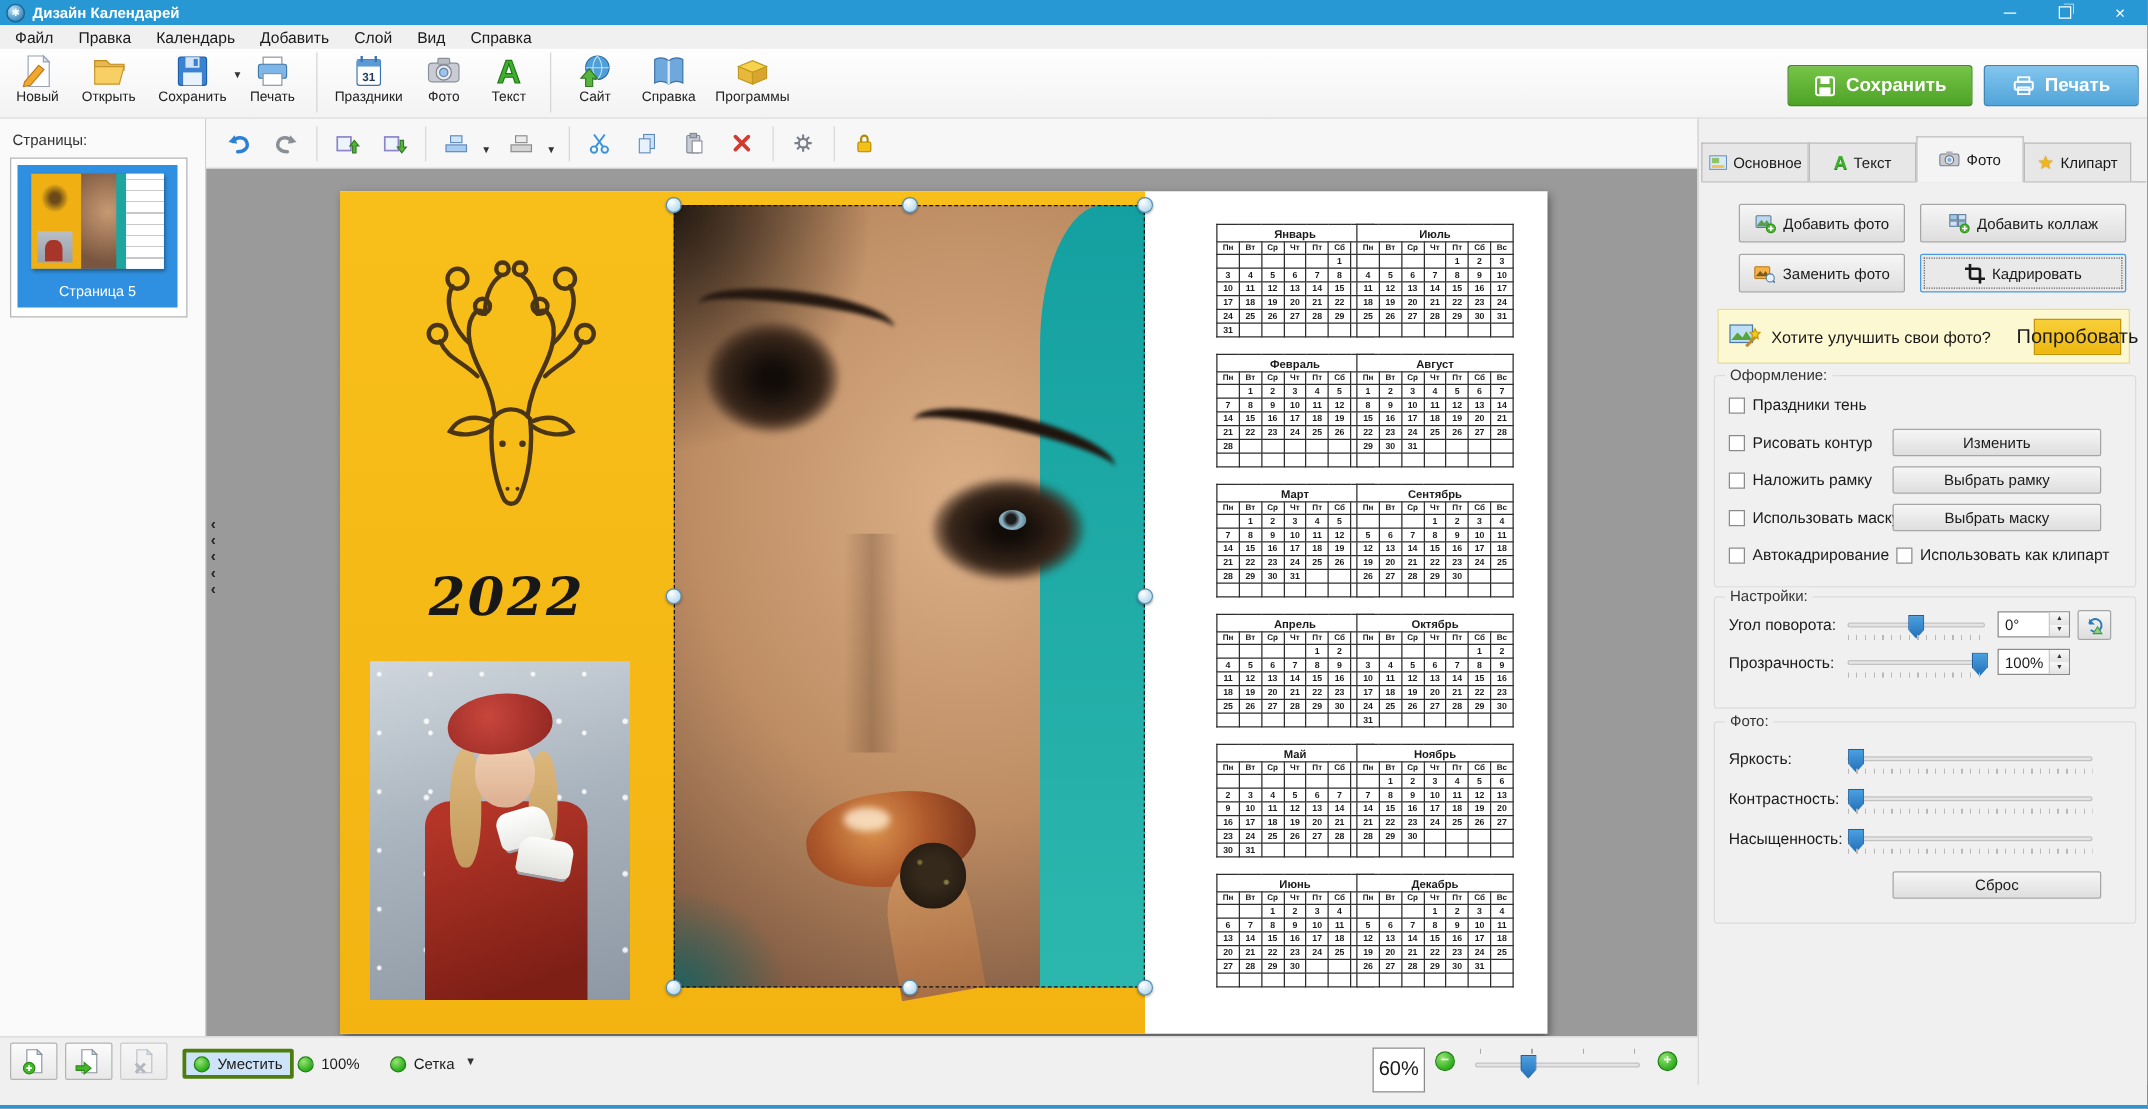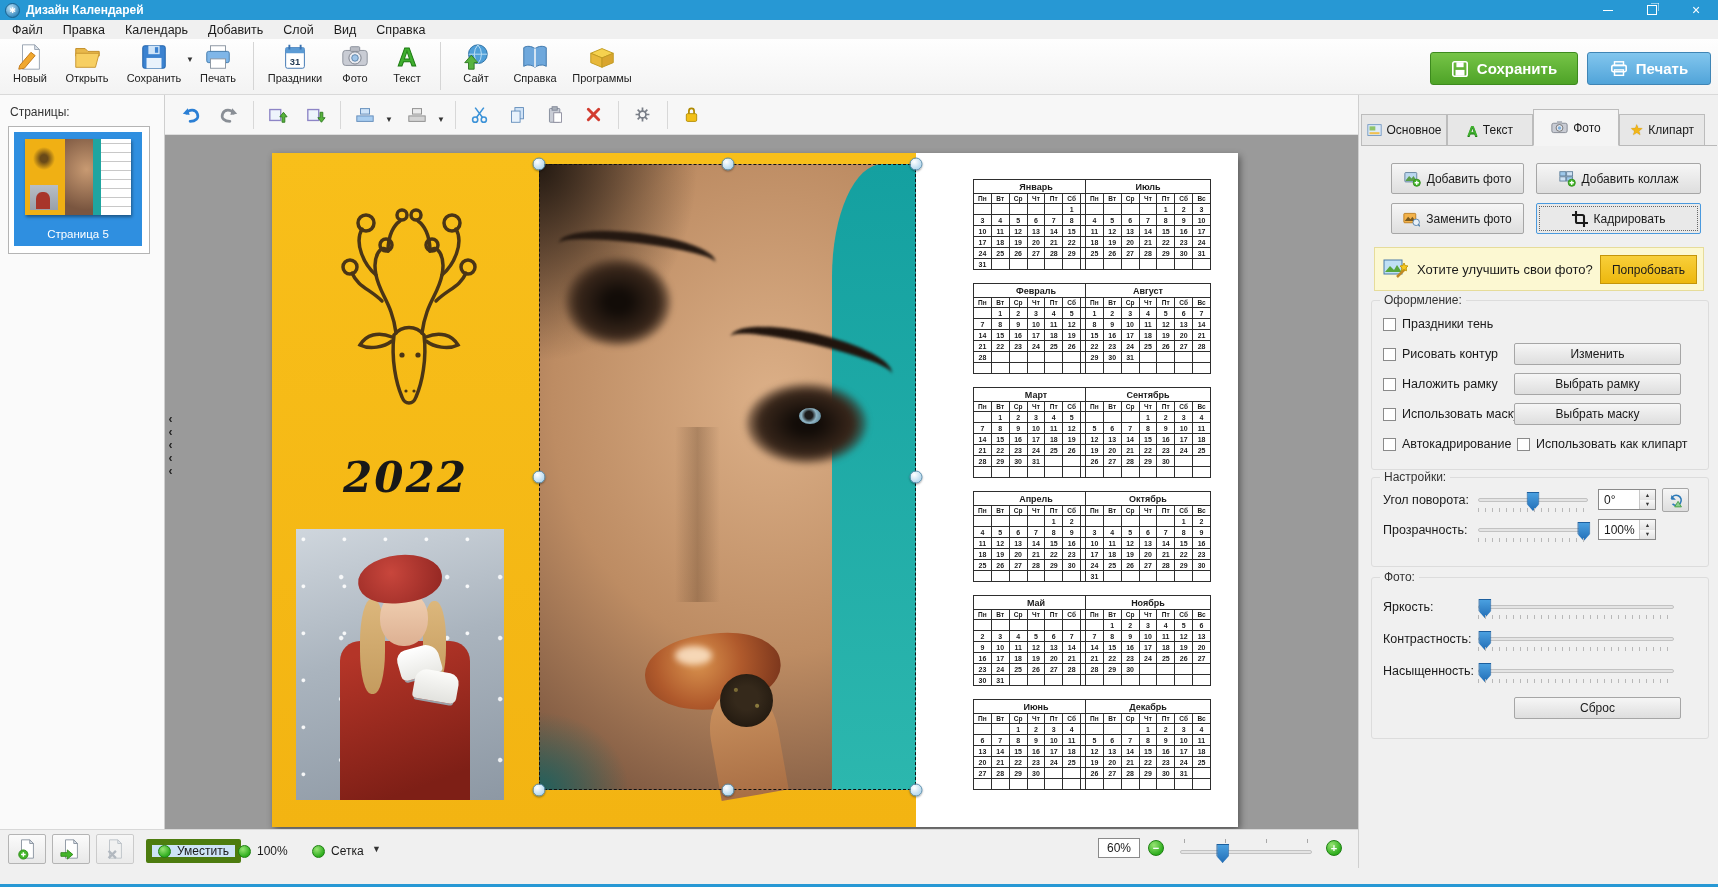--- a/index.html
+++ b/index.html
@@ -95,40 +95,40 @@
   .rpanel{left:1358px;top:95px;width:360px;height:773px;background:#f0f0f0;border-left:1px solid #cfcfcf;box-sizing:border-box;}
   .tabs{position:absolute;left:2px;top:13px;width:356px;height:37px;display:flex;align-items:flex-end;border-bottom:1px solid #b9b9b9;}
   .tab{width:86px;height:31px;background:#e7e7e7;border:1px solid #bcbcbc;border-bottom:none;display:flex;align-items:center;justify-content:center;gap:5px;font-size:12px;box-sizing:border-box;}
   .tab.active{height:37px;background:#f4f4f4;margin-bottom:-1px;border-bottom:1px solid #f4f4f4;}
   .star{color:#f2b618;font-size:15px;text-shadow:0 0 1px #b07c00;}
   .greenA{color:#3faf2f;font-weight:bold;font-size:15px;text-shadow:0 1px 0 #1d7a12;}
   .gbtn{position:absolute;background:linear-gradient(#f6f6f6,#dedede);border:1px solid #a6a6a6;border-radius:2px;display:flex;align-items:center;justify-content:center;gap:6px;font-size:12px;color:#1a1a1a;box-sizing:border-box;}
   .cropfocus{border:1px solid #4a9ade;outline:1px dotted #666;outline-offset:-4px;background:#e9e9e9;}
   .banner{position:absolute;left:15px;top:152px;width:330px;height:44px;background:#fcf8d2;border:1px solid #e6dc9a;display:flex;align-items:center;box-sizing:border-box;padding-left:8px;}
   .bannertext{font-size:13px;margin-left:8px;}
-  .trybtn{position:absolute;right:6px;top:7px;width:97px;height:29px;background:linear-gradient(#f8cf3a,#edb80e);border:1px solid #c4950a;display:flex;align-items:center;justify-content:center;font-size:12px;box-sizing:border-box;}
+  .trybtn{position:absolute;right:6px;top:7px;width:70px;height:29px;background:linear-gradient(#f8cf3a,#edb80e);border:1px solid #c4950a;display:flex;align-items:center;justify-content:center;font-size:16px;box-sizing:border-box;}
   .groupbox{position:absolute;border:1px solid #dcdcdc;border-radius:3px;}
   .legend{position:absolute;top:-8px;left:8px;background:#f0f0f0;padding:0 4px;font-size:12px;color:#333;}
   .cb{width:13px;height:13px;background:#fff;border:1px solid #8a8a8a;display:inline-block;box-sizing:border-box;}
   .cbrow{position:absolute;display:flex;align-items:center;gap:6px;font-size:12.5px;}
   .vtrack{position:absolute;height:4px;background:#e4e4e4;border:1px solid #c2c2c2;border-radius:2px;box-sizing:border-box;}
   .vthumb{position:absolute;width:11px;height:17px;top:-7px;background:linear-gradient(#4aa0e0,#2470b8);border:1px solid #1c5f9e;
           clip-path:polygon(0 0,100% 0,100% 62%,50% 100%,0 62%);transform:translateX(-50%);}
   .ticks{position:absolute;height:4px;background:repeating-linear-gradient(90deg,#b8b8b8 0 1px,transparent 1px 7px);}
   .spin{position:absolute;width:58px;height:21px;background:#fff;border:1px solid #8a8a8a;box-sizing:border-box;display:flex;align-items:center;}
   .spinval{flex:1;padding-left:5px;font-size:12px;}
   .spinarrows{width:15px;height:100%;display:flex;flex-direction:column;border-left:1px solid #c8c8c8;}
   .spinarrows span{flex:1;display:flex;align-items:center;justify-content:center;font-size:5.5px;color:#333;background:linear-gradient(#f8f8f8,#e2e2e2);}
   .slabel{position:absolute;font-size:12.5px;color:#1a1a1a;}
   
   .bottombar{left:0;top:829px;width:1358px;height:39px;background:#f0f0f0;border-top:1px solid #d8d8d8;box-sizing:border-box;}
   .pgbtn{position:absolute;top:4px;width:38px;height:30px;background:linear-gradient(#fbfbfb,#e8e8e8);border:1px solid #b4b4b4;border-radius:2px;display:flex;align-items:center;justify-content:center;box-sizing:border-box;}
   .orb{width:13px;height:13px;border-radius:50%;background:radial-gradient(circle at 35% 30%,#97e473,#2fae1f 70%);border:1px solid #1e8012;display:inline-flex;align-items:center;justify-content:center;color:#fff;font-size:11px;font-weight:bold;line-height:1;box-sizing:border-box;}
   .zoomitem{position:absolute;top:9px;height:24px;display:flex;align-items:center;gap:6px;font-size:12px;padding:0 6px;}
-  .fitactive{background:#cde3f7;border:6px solid #4d7c0f;border-radius:2px;box-sizing:border-box;}
+  .fitactive{background:#cde3f7;border:3px solid #4d7c0f;border-radius:2px;box-sizing:border-box;}
   .statusbar{left:0;top:868px;width:1718px;height:19px;background:#f0f0f0;border-top:1px solid #d0d0d0;box-sizing:border-box;font-size:12px;color:#222;}
   .ssep{position:absolute;top:2px;width:1px;height:13px;background:#c8c8c8;}
   .bluestrip{left:0;top:884px;width:1718px;height:3px;background:#2798d4;}
 </style>
 </head>
 <body>
 
 <div class="app">
 
   <div class="abs titlebar">
@@ -1473,21 +1473,21 @@
     </div>
     <div class="zoomitem" style="left:232px">
       <span class="orb"></span>
       <span>100%</span>
     </div>
     <div class="zoomitem" style="left:306px">
       <span class="orb"></span>
       <span>Сетка</span>
     </div>
     <span style="position:absolute;left:372px;top:14px;font-size:9px;color:#333">▼</span>
-    <div style="position:absolute;left:1098px;top:8px;width:42px;height:20px;background:#fff;border:1px solid #8a8a8a;display:flex;align-items:center;justify-content:center;font-size:12px;box-sizing:border-box">60%</div>
+    <div style="position:absolute;left:1098px;top:8px;width:42px;height:36px;background:#fff;border:1px solid #8a8a8a;display:flex;align-items:center;justify-content:center;font-size:16px;box-sizing:border-box">60%</div>
     <div style="position:absolute;left:1148px;top:10px"><span class="orb" style="width:16px;height:16px">−</span></div>
     <div style="position:absolute;left:1180px;top:8px;width:132px;height:22px">
       <div class="ticks" style="left:4px;top:1px;width:124px;background:repeating-linear-gradient(90deg,#a8a8a8 0 1px,transparent 1px 41px)"></div>
       <div class="vtrack" style="left:0;top:12px;width:132px">
         <div class="vthumb" style="left: 32%;"></div>
       </div>
     </div>
     <div style="position:absolute;left:1326px;top:10px"><span class="orb" style="width:16px;height:16px">+</span></div>
   </div>
 

